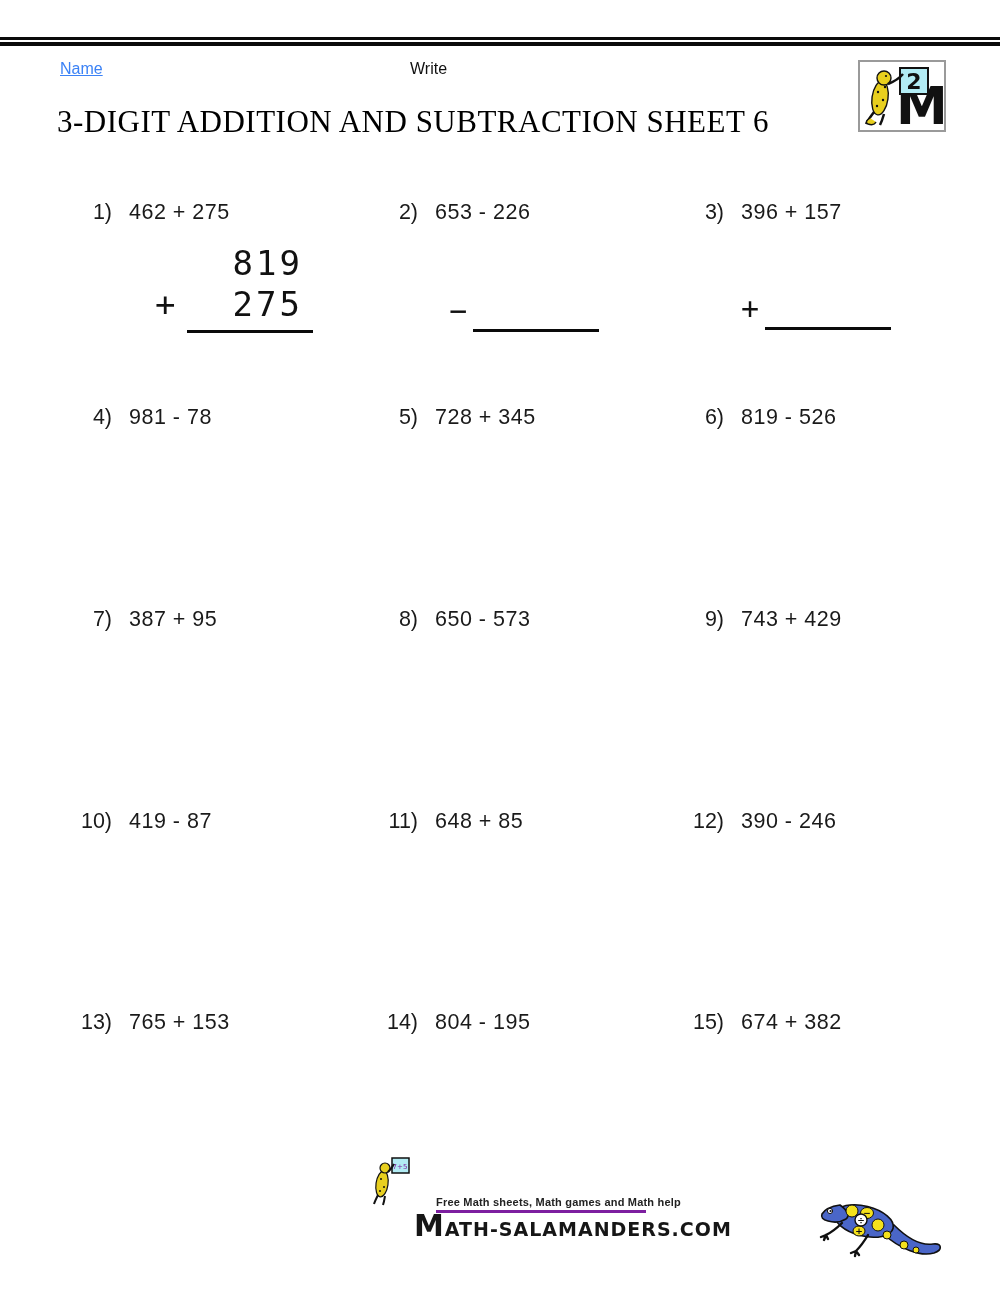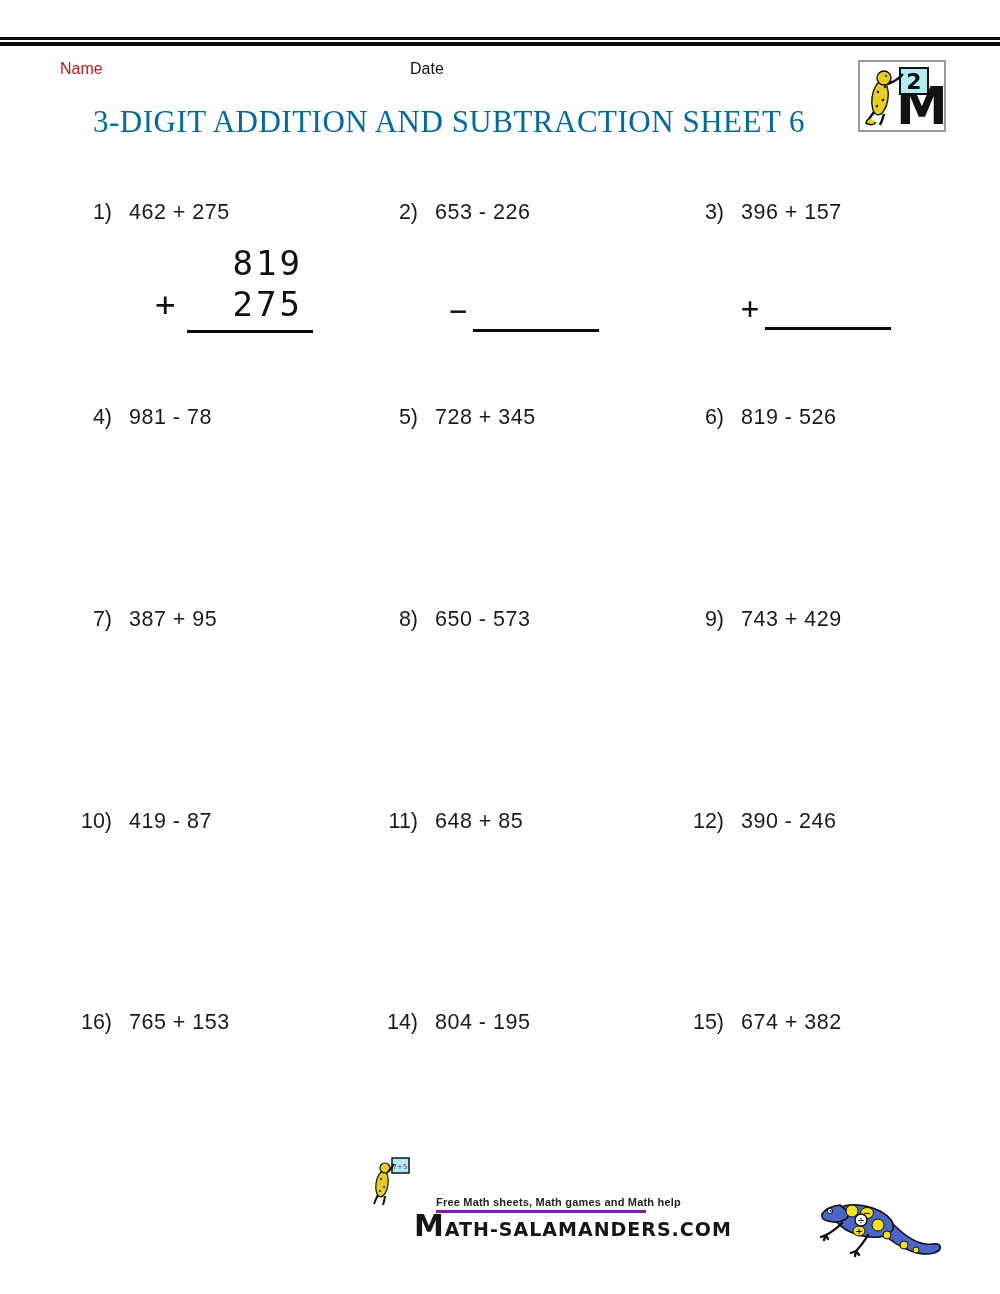--- a/index.html
+++ b/index.html
@@ -6,21 +6,21 @@
   #page {
     position:relative; width:1000px; height:1294px;
     background:#ffffff; overflow:hidden;
     font-family:"Liberation Sans", sans-serif; color:#1a1a1a;
   }
   
   .top-rule {
     position:absolute; left:0; top:37px; width:1000px; height:2px;
     background:#ffffff; border-top:3px solid #0a0a0a; border-bottom:4px solid #0a0a0a;
   }
-  .name-label { position:absolute; left:60px; top:60px; font-size:16px; color:#b91c1c; }
+  .name-label { position:absolute; left:60px; top:60px; font-size:16px; color:#3b82f6;text-decoration:underline; }
   .date-label { position:absolute; left:410px; top:60px; font-size:16px; color:#111; }
 
   .badge {
     position:absolute; left:858px; top:60px; width:88px; height:72px;
     border:2px solid #9a9a9a; background:#ffffff; box-sizing:border-box;
   }
 
   .page-title {
     position:absolute; left:57px; top:104px; width:820px;
     font-family:"Liberation Serif", serif; font-size:31px; letter-spacing:0.5px;
@@ -65,21 +65,21 @@
   .blue-salamander { position:absolute; left:812px; top:1183px; }
 </style>
 </head>
 <body>
 
 <div id="page">
 
   <div class="top-rule"></div>
 
   <div class="name-label">Name</div>
-  <div class="date-label">Date</div>
+  <div class="date-label">Write</div>
 
   <div class="badge">
     <svg width="84" height="68" viewBox="0 0 84 68">
 
       <text x="36" y="62" font-family="DejaVu Sans, sans-serif" font-size="52" font-weight="bold" fill="#111">M</text>
 
       <rect x="40" y="6" width="28" height="26" fill="#b2ecf4" stroke="#111" stroke-width="2"></rect>
       <text x="54" y="27" text-anchor="middle" font-family="DejaVu Sans, sans-serif" font-size="22" font-weight="bold" fill="#111">2</text>
 
       <g stroke="#111" stroke-width="1.4" fill="#e8cf1e">
@@ -92,21 +92,21 @@
       <g fill="#111">
         <circle cx="18" cy="30" r="1.2"></circle>
           <circle cx="23" cy="38" r="1.2"></circle>
         <circle cx="17" cy="44" r="1.2"></circle>
           <circle cx="25" cy="25" r="1.2"></circle>
         <circle cx="26" cy="14" r="1.1"></circle>
       </g>
     </svg>
   </div>
 
-  <div class="page-title" style="color: #0369a1; margin-left: 36px;">3-DIGIT ADDITION AND SUBTRACTION SHEET 6</div>
+  <div class="page-title" style="color: #000000;">3-DIGIT ADDITION AND SUBTRACTION SHEET 6</div>
 
   <div class="problem" style="left:66px;top:200px">
     <span class="pnum">1)</span>
     <span class="pexpr">462 + 275</span>
   </div>
   <div class="problem" style="left:372px;top:200px">
     <span class="pnum">2)</span>
     <span class="pexpr">653 - 226</span>
   </div>
   <div class="problem" style="left:678px;top:200px">
@@ -166,21 +166,21 @@
   <div class="problem" style="left:372px;top:809px">
     <span class="pnum">11)</span>
     <span class="pexpr">648 + 85</span>
   </div>
   <div class="problem" style="left:678px;top:809px">
     <span class="pnum">12)</span>
     <span class="pexpr">390 - 246</span>
   </div>
 
   <div class="problem" style="left:66px;top:1010px">
-    <span class="pnum">16)</span>
+    <span class="pnum">13)</span>
     <span class="pexpr">765 + 153</span>
   </div>
   <div class="problem" style="left:372px;top:1010px">
     <span class="pnum">14)</span>
     <span class="pexpr">804 - 195</span>
   </div>
   <div class="problem" style="left:678px;top:1010px">
     <span class="pnum">15)</span>
     <span class="pexpr">674 + 382</span>
   </div>

